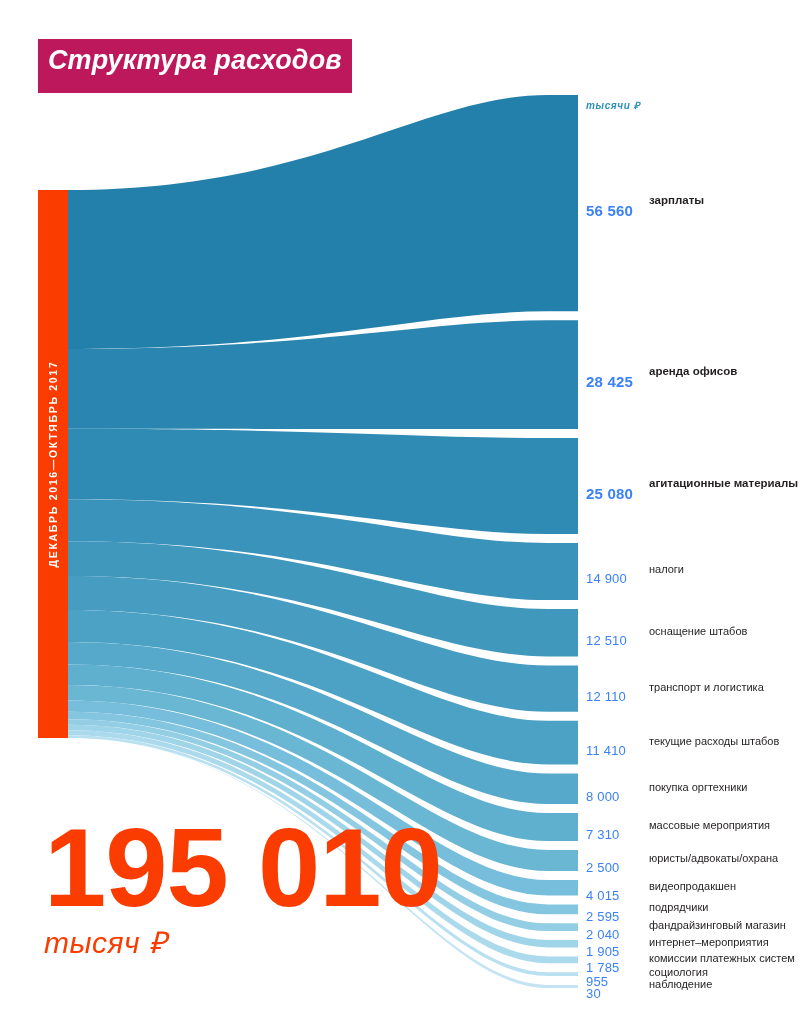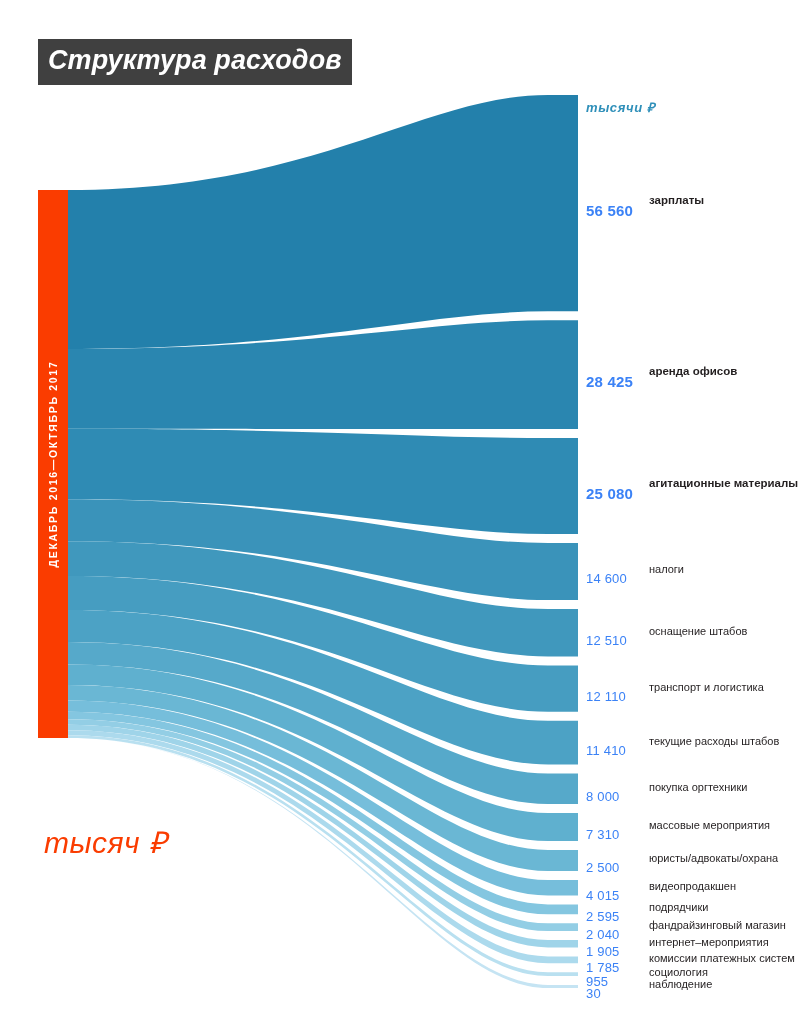--- a/index.html
+++ b/index.html
@@ -18,22 +18,22 @@
     background: #ffffff;
     overflow: hidden;
   }
 
   
   #title-box {
     position: absolute;
     left: 38px;
     top: 39px;
     height: 42px;
-    padding: 0 10px 4px 10px;
-    background: #404040;
+    padding: 0 10px 12px 10px;
+    background: #be185d;
     display: flex;
     align-items: center;
     z-index: 40;
   }
   #title-text {
     color: #ffffff;
     font-style: italic;
     font-weight: bold;
     font-size: 27px;
     letter-spacing: 0.1px;
@@ -80,21 +80,21 @@
     left: 0;
     top: 0;
     width: 800px;
     height: 1021px;
     z-index: 35;
   }
   .unit-note {
     position: absolute;
     left: 586px;
     color: #2e8fb9;
-    font-size: 13px;
+    font-size: 10px;
     font-style: italic;
     font-weight: bold;
     letter-spacing: 0.6px;
   }
   .row {
     position: absolute;
     left: 586px;
     width: 214px;
     display: block;
   }
@@ -183,21 +183,21 @@
       </div>
       <div class="row big" style="top: 365px;">
         <span class="value">28 425</span>
         <span class="name">аренда офисов</span>
       </div>
       <div class="row big" style="top: 477px;">
         <span class="value">25 080</span>
         <span class="name">агитационные материалы</span>
       </div>
       <div class="row sm" style="top: 563px;">
-        <span class="value">14 600</span>
+        <span class="value">14 900</span>
         <span class="name">налоги</span>
       </div>
       <div class="row sm" style="top: 625px;">
         <span class="value">12 510</span>
         <span class="name">оснащение штабов</span>
       </div>
       <div class="row sm" style="top: 681px;">
         <span class="value">12 110</span>
         <span class="name">транспорт и логистика</span>
       </div>
@@ -241,16 +241,17 @@
         <span class="value">955</span>
         <span class="name">социология</span>
       </div>
       <div class="row sm" style="top: 978px;">
         <span class="value">30</span>
         <span class="name">наблюдение</span>
       </div>
     </div>
 
   <div id="total-wrap">
+    <div id="total-number">195 010</div>
     <div id="total-unit">тысяч ₽</div>
   </div>
 
 </div>
 
 </body></html>

